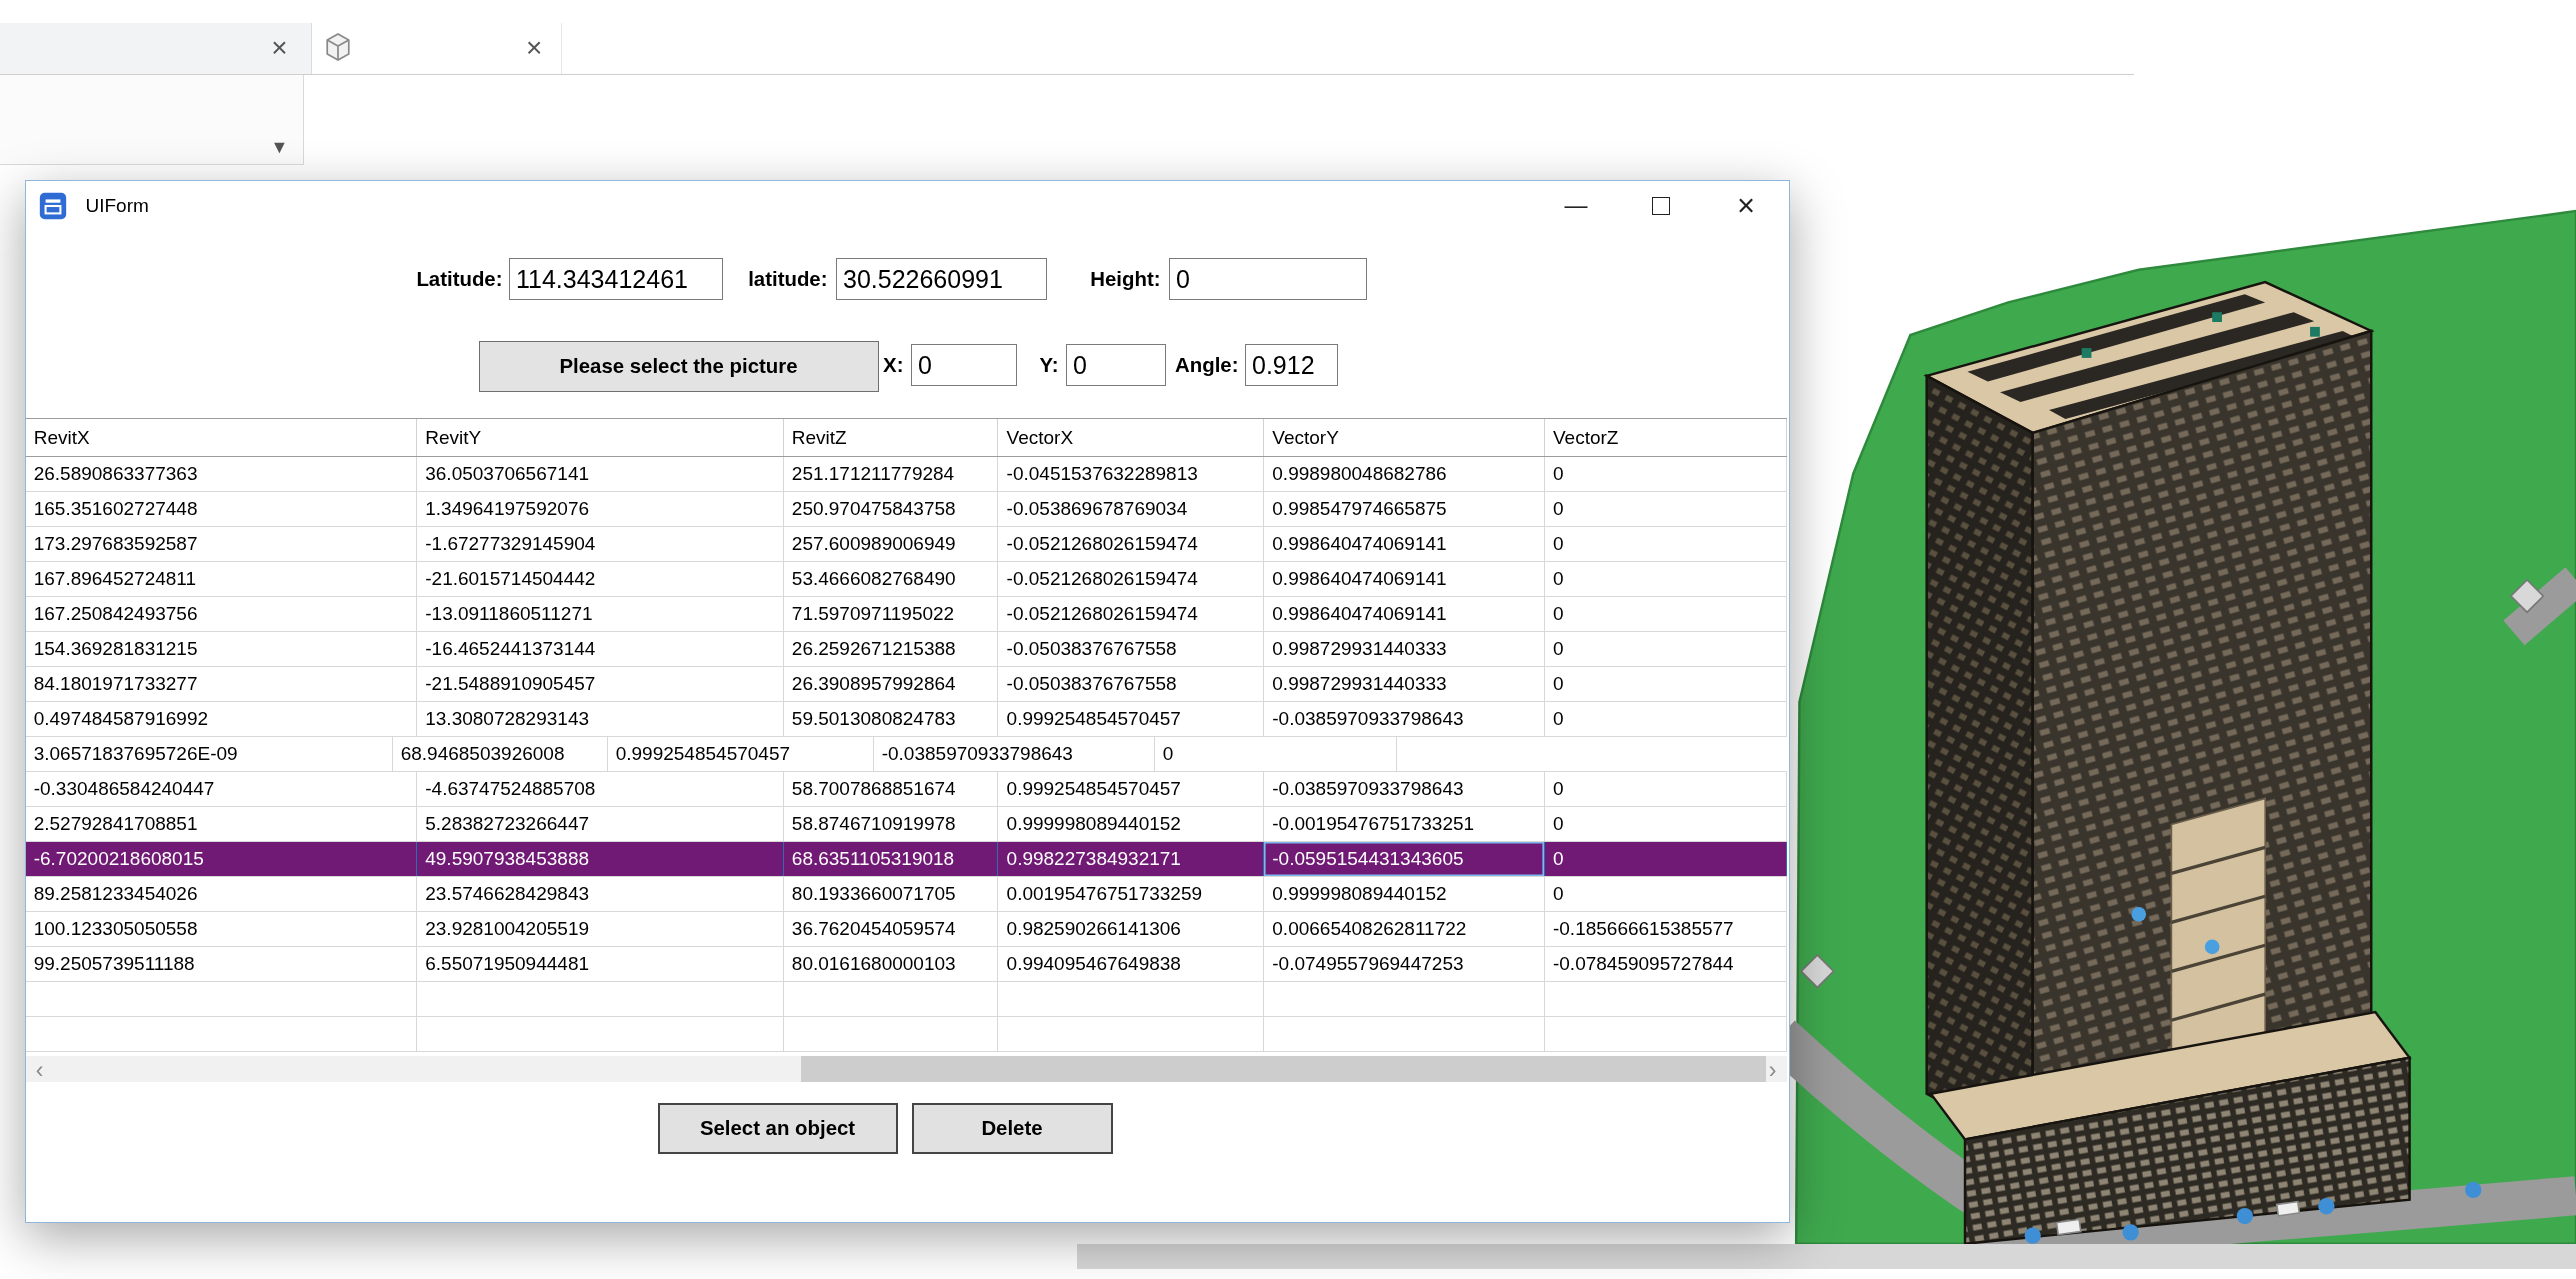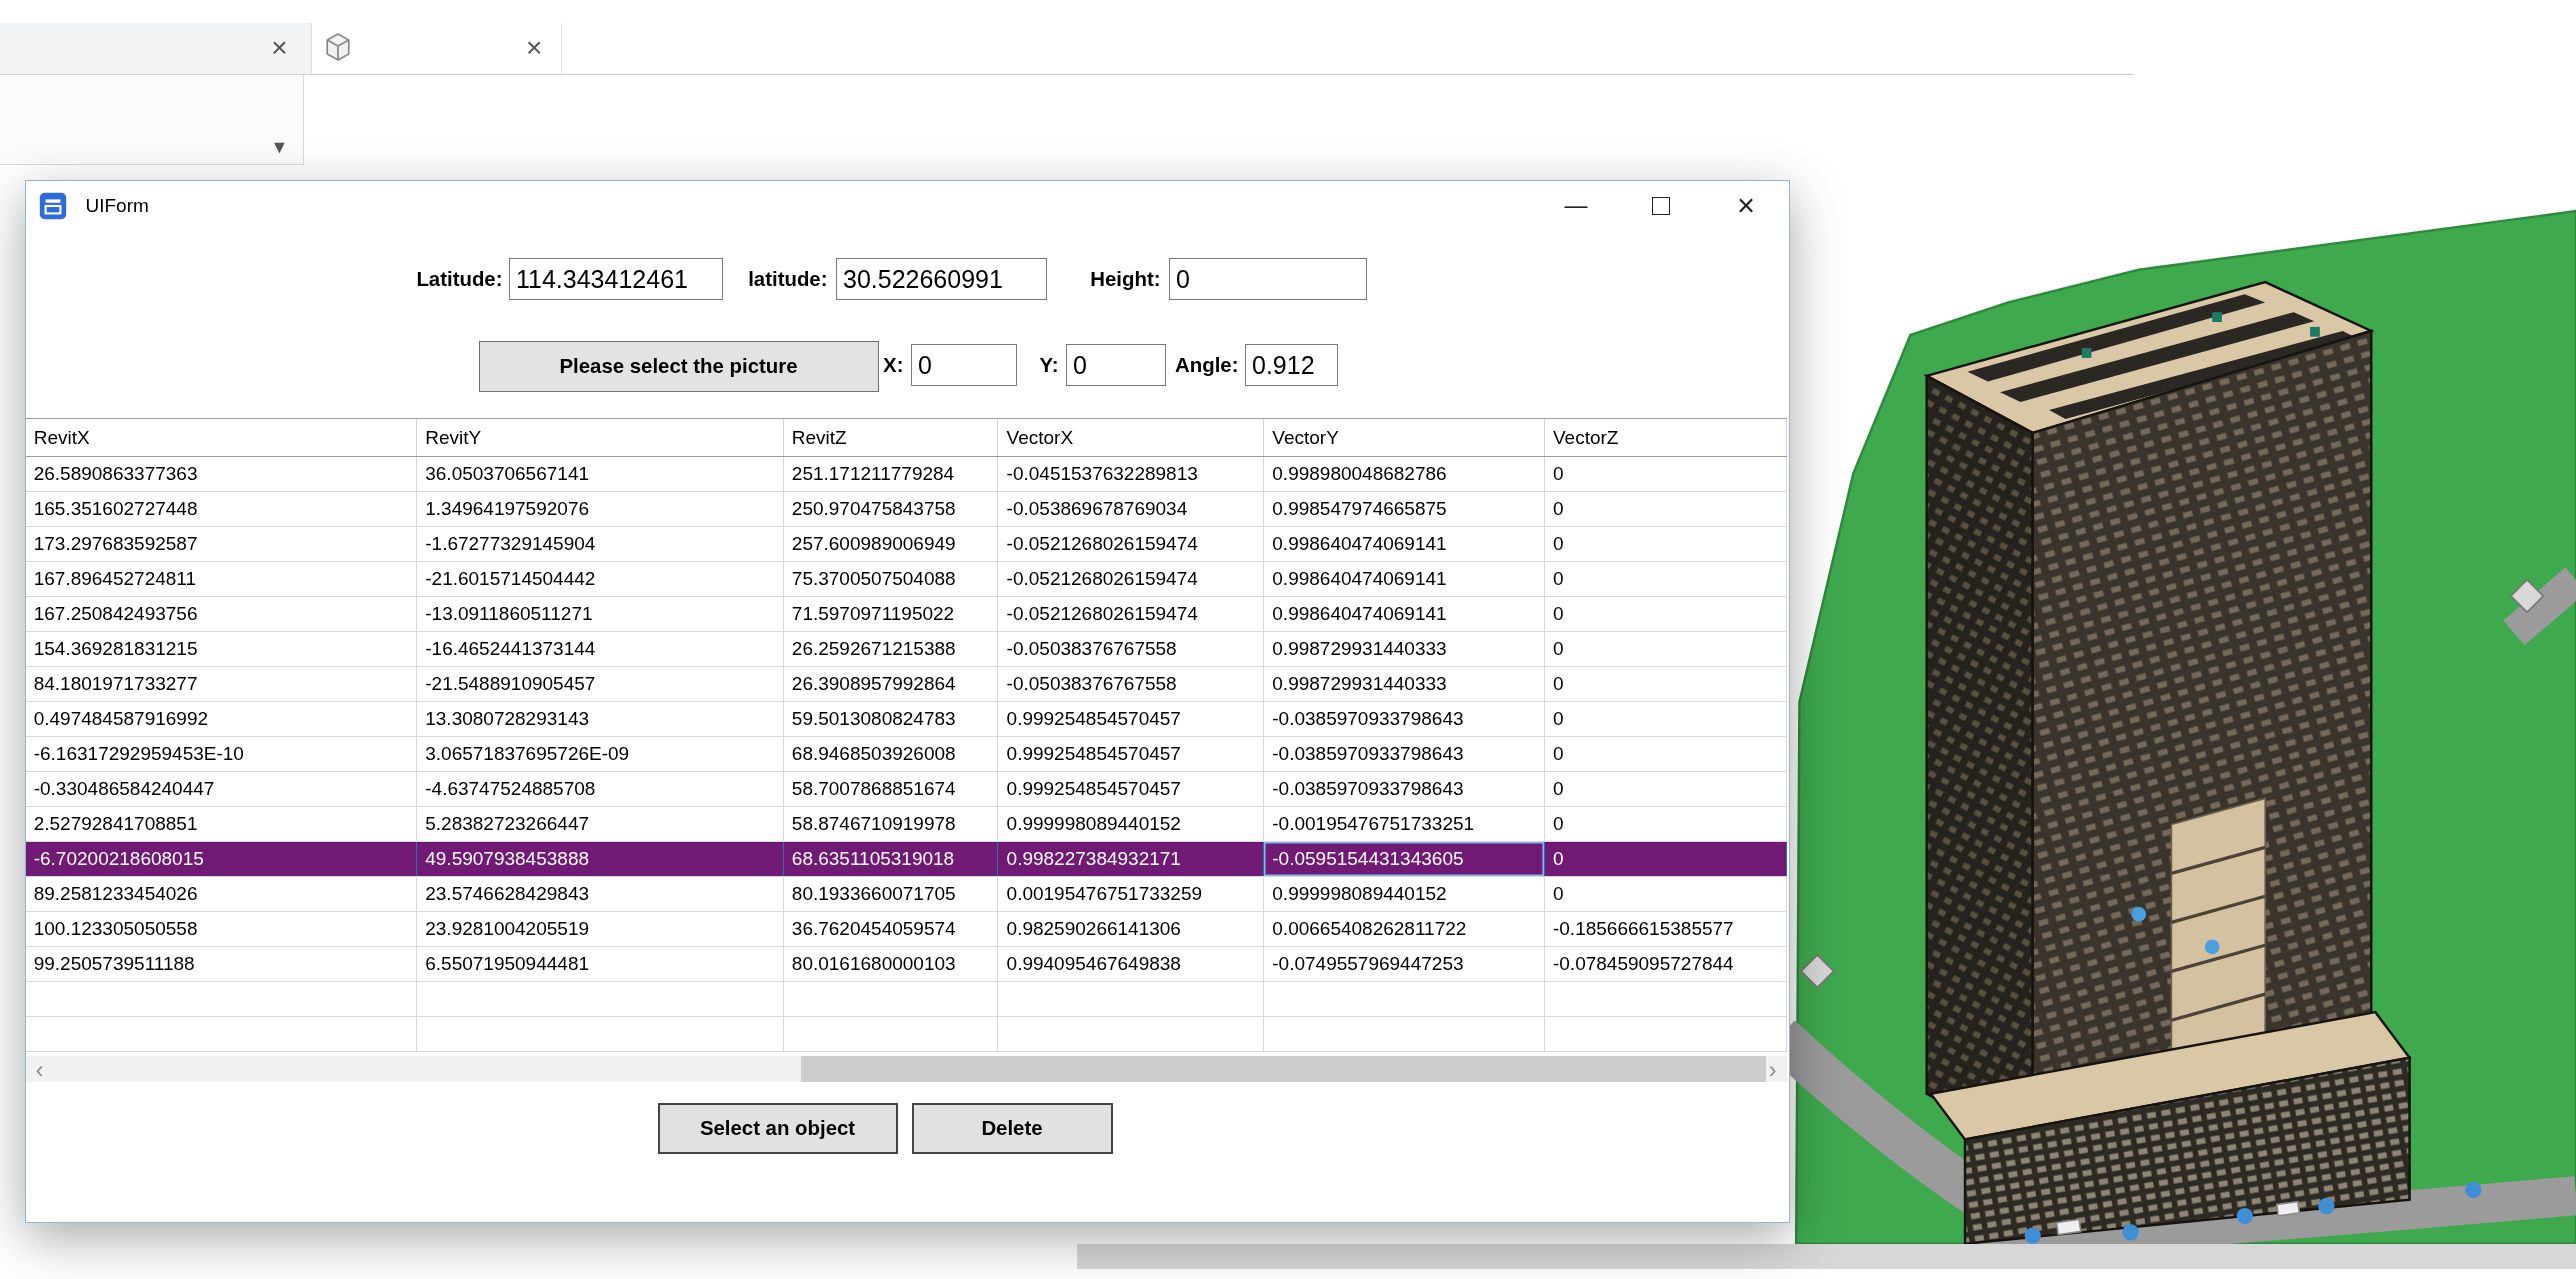--- a/index.html
+++ b/index.html
@@ -216,21 +216,21 @@
             <div class="grid-cell col0">173.297683592587</div>
             <div class="grid-cell col1">-1.67277329145904</div>
             <div class="grid-cell col2">257.600989006949</div>
             <div class="grid-cell col3">-0.0521268026159474</div>
             <div class="grid-cell col4">0.998640474069141</div>
             <div class="grid-cell col5">0</div>
           </div>
           <div class="grid-row">
             <div class="grid-cell col0">167.896452724811</div>
             <div class="grid-cell col1">-21.6015714504442</div>
-            <div class="grid-cell col2">75.3700507504088</div>
+            <div class="grid-cell col2">53.4666082768490</div>
             <div class="grid-cell col3">-0.0521268026159474</div>
             <div class="grid-cell col4">0.998640474069141</div>
             <div class="grid-cell col5">0</div>
           </div>
           <div class="grid-row">
             <div class="grid-cell col0">167.250842493756</div>
             <div class="grid-cell col1">-13.0911860511271</div>
             <div class="grid-cell col2">71.5970971195022</div>
             <div class="grid-cell col3">-0.0521268026159474</div>
             <div class="grid-cell col4">0.998640474069141</div>
@@ -254,21 +254,20 @@
           </div>
           <div class="grid-row">
             <div class="grid-cell col0">0.497484587916992</div>
             <div class="grid-cell col1">13.3080728293143</div>
             <div class="grid-cell col2">59.5013080824783</div>
             <div class="grid-cell col3">0.999254854570457</div>
             <div class="grid-cell col4">-0.0385970933798643</div>
             <div class="grid-cell col5">0</div>
           </div>
           <div class="grid-row">
-            <div class="grid-cell col0">-6.16317292959453E-10</div>
             <div class="grid-cell col1">3.06571837695726E-09</div>
             <div class="grid-cell col2">68.9468503926008</div>
             <div class="grid-cell col3">0.999254854570457</div>
             <div class="grid-cell col4">-0.0385970933798643</div>
             <div class="grid-cell col5">0</div>
           </div>
           <div class="grid-row">
             <div class="grid-cell col0">-0.330486584240447</div>
             <div class="grid-cell col1">-4.63747524885708</div>
             <div class="grid-cell col2">58.7007868851674</div>

